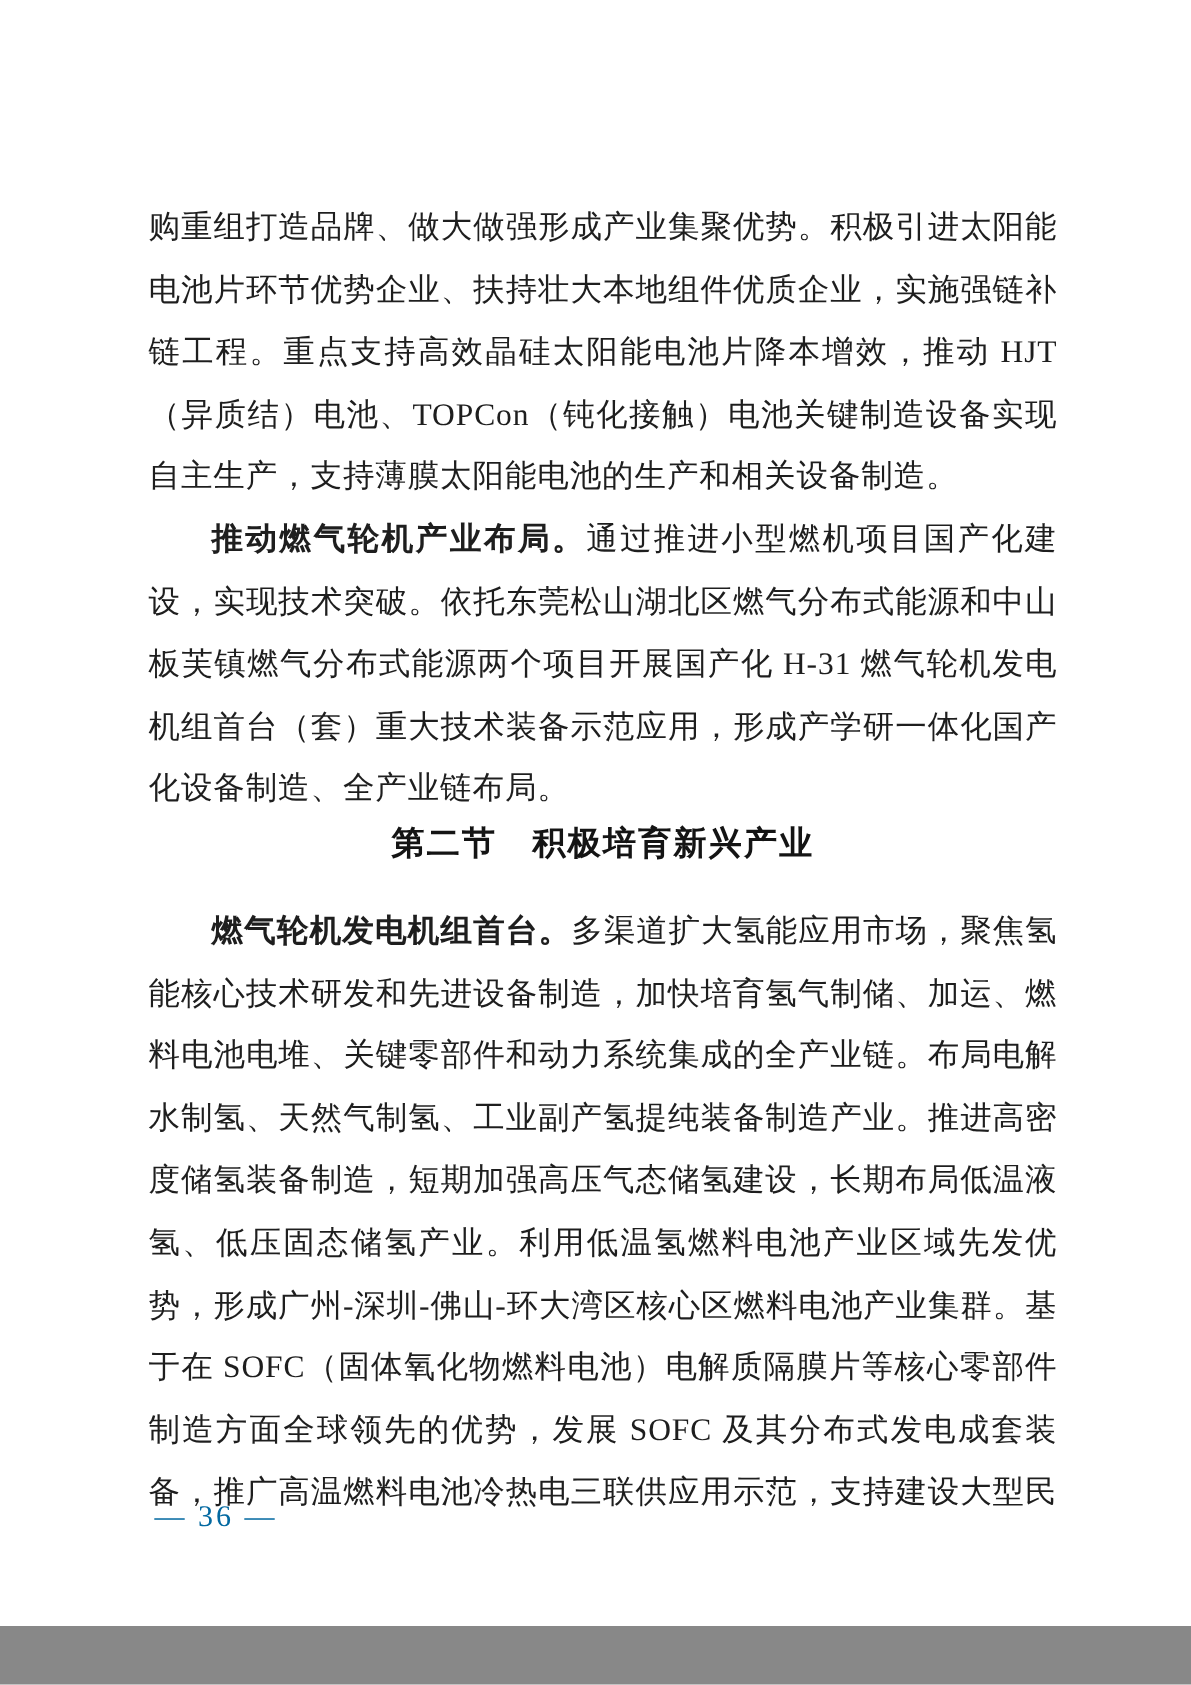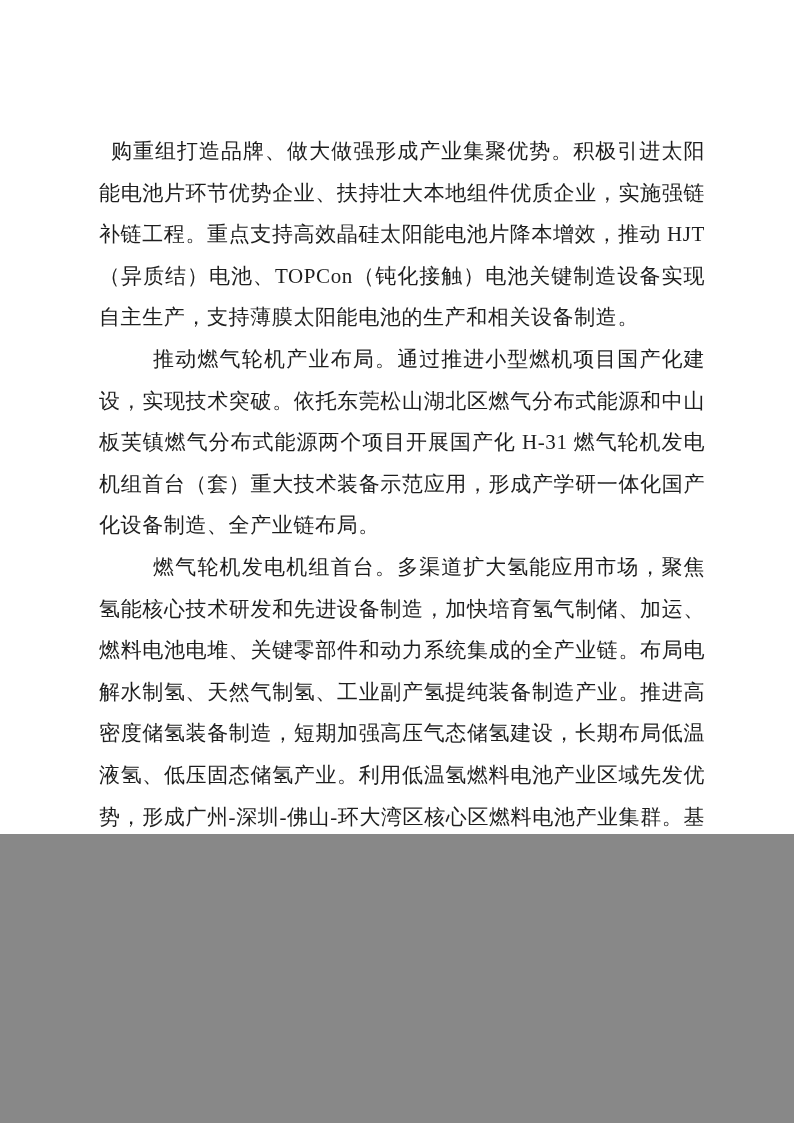--- a/index.html
+++ b/index.html
@@ -3,21 +3,21 @@
 <meta charset="utf-8">
 <style>
   html, body {
     margin: 0;
     padding: 0;
     background: #888;
   }
   .page {
     position: relative;
     width: 794px;
-    height: 834px;
+    height: 1084px;
     margin: 0 auto;
     background: #ffffff;
     overflow: hidden;
     font-family: "Liberation Serif", "DejaVu Serif", serif;
     color: #1e1e1e;
   }
   .content {
     position: absolute;
     left: 99px;
     top: 131px;
@@ -32,23 +32,22 @@
     text-justify: inter-ideograph;
     word-break: break-all;
   }
   .para.indent {
     text-indent: 2em;
   }
   .para.runover {
     text-align-last: justify;
   }
   .para .lead {
-    font-weight: 400;
+    font-weight: 700;
     letter-spacing: 0.8px;
-    margin-left: 12px;
   }
   .section-heading {
     margin: 0 0 23px 0;
     font-family: "Liberation Sans", "DejaVu Sans", sans-serif;
     font-size: 22px;
     font-weight: 700;
     line-height: 30px;
     text-align: center;
     letter-spacing: 1.5px;
     color: #141414;
@@ -65,19 +64,20 @@
 </head>
 <body>
 
 <div class="page">
   <div class="content">
 
     <p class="para"><span class="lead"></span><span>购重组打造品牌、做大做强形成产业集聚优势。积极引进太阳能电池片环节优势企业、扶持壮大本地组件优质企业，实施强链补链工程。重点支持高效晶硅太阳能电池片降本增效，推动 HJT（异质结）电池、TOPCon（钝化接触）电池关键制造设备实现自主生产，支持薄膜太阳能电池的生产和相关设备制造。</span></p>
 
     <p class="para indent"><span class="lead">推动燃气轮机产业布局。</span><span>通过推进小型燃机项目国产化建设，实现技术突破。依托东莞松山湖北区燃气分布式能源和中山板芙镇燃气分布式能源两个项目开展国产化 H-31 燃气轮机发电机组首台（套）重大技术装备示范应用，形成产学研一体化国产化设备制造、全产业链布局。</span></p>
 
+    <h2 class="section-heading">第二节　积极培育新兴产业</h2>
 
     <p class="para indent runover"><span class="lead">燃气轮机发电机组首台。</span><span>多渠道扩大氢能应用市场，聚焦氢能核心技术研发和先进设备制造，加快培育氢气制储、加运、燃料电池电堆、关键零部件和动力系统集成的全产业链。布局电解水制氢、天然气制氢、工业副产氢提纯装备制造产业。推进高密度储氢装备制造，短期加强高压气态储氢建设，长期布局低温液氢、低压固态储氢产业。利用低温氢燃料电池产业区域先发优势，形成广州-深圳-佛山-环大湾区核心区燃料电池产业集群。基于在 SOFC（固体氧化物燃料电池）电解质隔膜片等核心零部件制造方面全球领先的优势，发展 SOFC 及其分布式发电成套装备，推广高温燃料电池冷热电三联供应用示范，支持建设大型民</span></p>
 
   </div>
 
   <div class="page-footer"><span>— 36 —</span></div>
 </div>
 
 </body></html>

